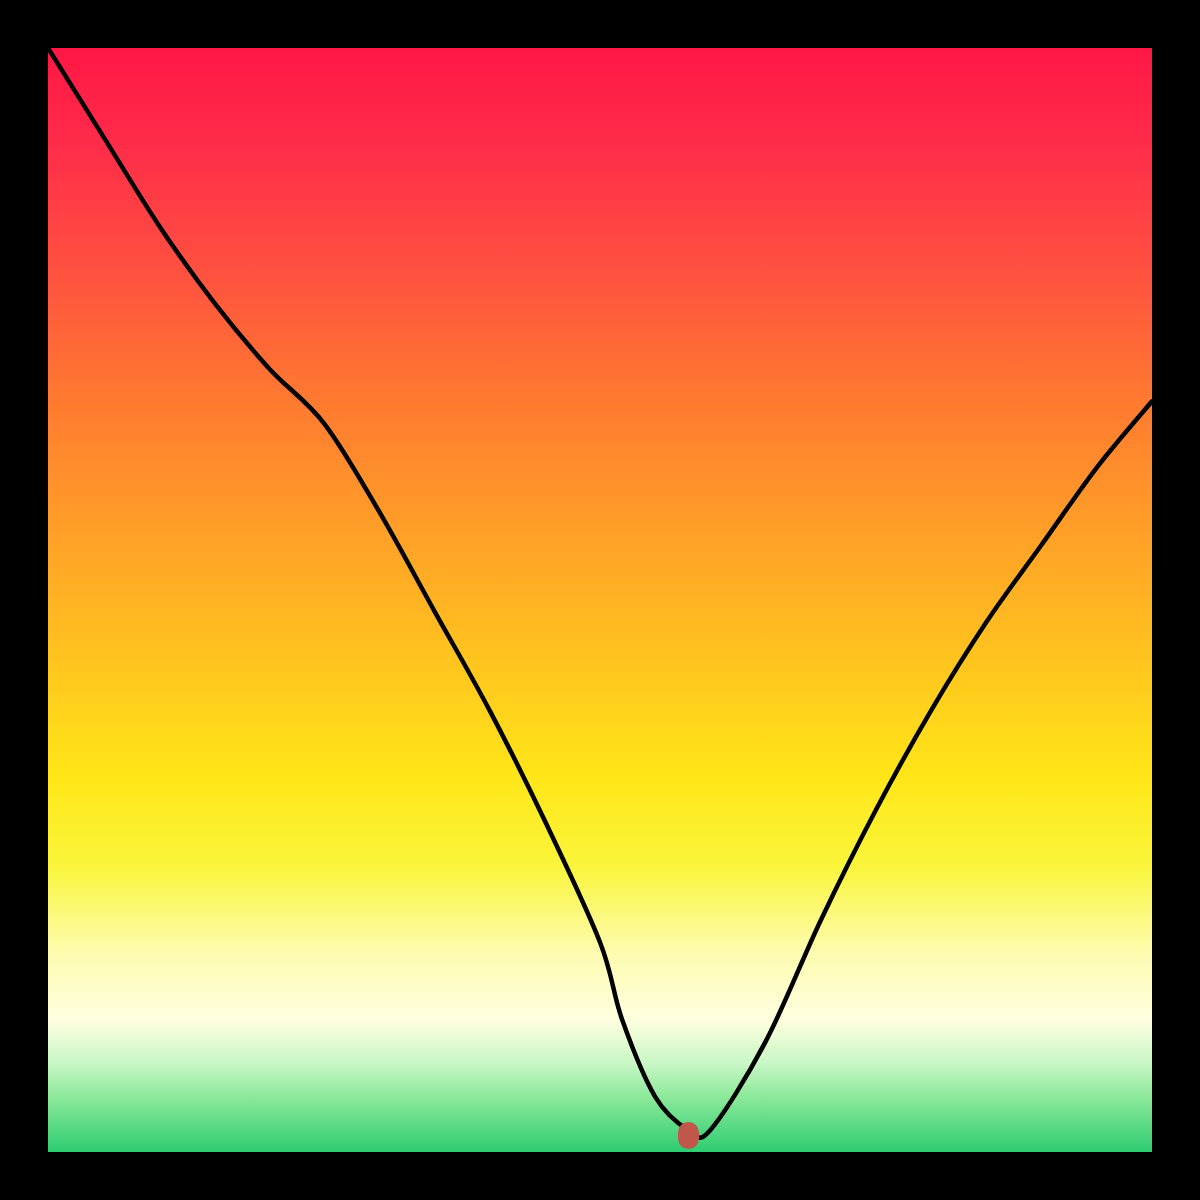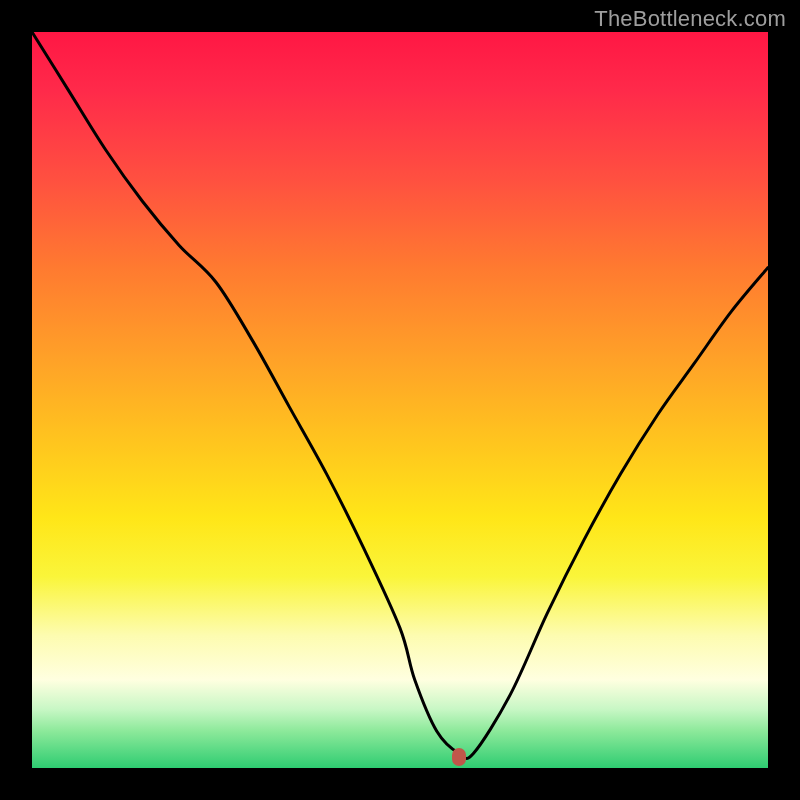--- a/index.html
+++ b/index.html
@@ -78,15 +78,14 @@
   <div class="plot-area">
 
     <svg class="curve" viewBox="0 0 736 736" preserveAspectRatio="none">
       <path id="curve-path" fill="none" stroke="#000" stroke-width="3" stroke-linecap="round" stroke-linejoin="round" d="M 0 0 C 6.133333333333334 9.813333333333333, 24.53333333333334 39.25333333333333, 36.800000000000004 58.879999999999995 C 49.06666666666667 78.50666666666666, 61.33333333333334 99.36, 73.60000000000001 117.75999999999999 C 85.86666666666667 136.16, 98.13333333333333 153.3333333333333, 110.39999999999999 169.27999999999997 C 122.66666666666666 185.22666666666666, 134.93333333333334 199.94666666666672, 147.20000000000002 213.44000000000005 C 159.4666666666667 226.9333333333334, 171.73333333333335 234.2933333333333, 184 250.23999999999995 C 196.26666666666665 266.1866666666666, 208.53333333333333 288.26666666666665, 220.79999999999998 309.12 C 233.06666666666663 329.97333333333336, 245.3333333333333 353.28000000000003, 257.59999999999997 375.36 C 269.8666666666666 397.44, 282.1333333333334 418.2933333333333, 294.40000000000003 441.59999999999997 C 306.6666666666667 464.90666666666664, 318.93333333333334 489.44000000000005, 331.2 515.2 C 343.46666666666664 540.96, 359.4133333333333 574.0799999999999, 368 596.16 C 376.5866666666667 618.24, 376.5866666666667 630.5066666666667, 382.72 647.6800000000001 C 388.85333333333335 664.8533333333335, 397.44 686.9333333333334, 404.8 699.2 C 412.16 711.4666666666667, 420.74666666666667 717.6, 426.88 721.28 C 433.0133333333333 724.9599999999999, 433.0133333333333 731.0933333333332, 441.59999999999997 721.28 C 450.1866666666666 711.4666666666667, 466.1333333333334 685.7066666666666, 478.40000000000003 662.4 C 490.6666666666667 639.0933333333334, 502.9333333333333 607.2, 515.1999999999999 581.44 C 527.4666666666666 555.6800000000001, 539.7333333333333 531.1466666666668, 552 507.84000000000003 C 564.2666666666667 484.53333333333336, 576.5333333333334 462.4533333333333, 588.8000000000001 441.59999999999997 C 601.0666666666667 420.7466666666666, 613.3333333333334 401.12, 625.6 382.72 C 637.8666666666667 364.32000000000005, 650.1333333333333 348.37333333333333, 662.4 331.2 C 674.6666666666666 314.02666666666664, 686.9333333333333 295.62666666666667, 699.1999999999999 279.68 C 711.4666666666666 263.73333333333335, 729.8666666666667 242.88, 736 235.51999999999998"></path>
     </svg>
 
     <div class="marker" id="marker" style="left: 426.88px; top: 724.96px; background: rgb(192, 87, 74);"></div>
 
   </div>
 
-  <div class="watermark">TheBottleneck.com</div>
 
 </div>
 
 </body></html>

